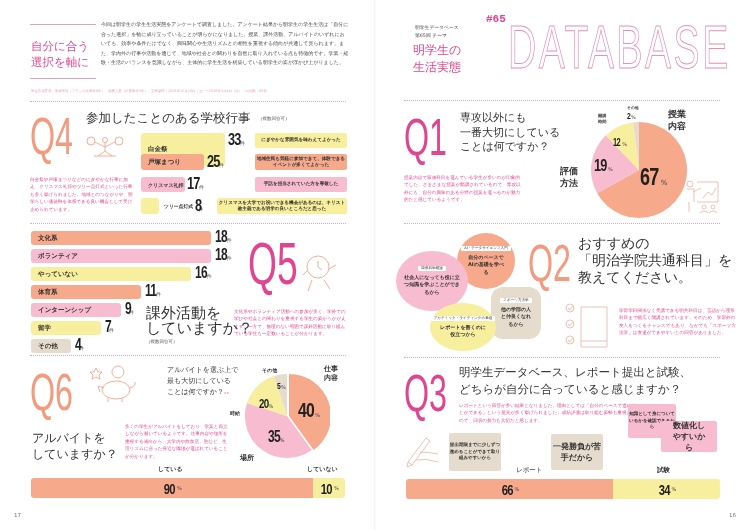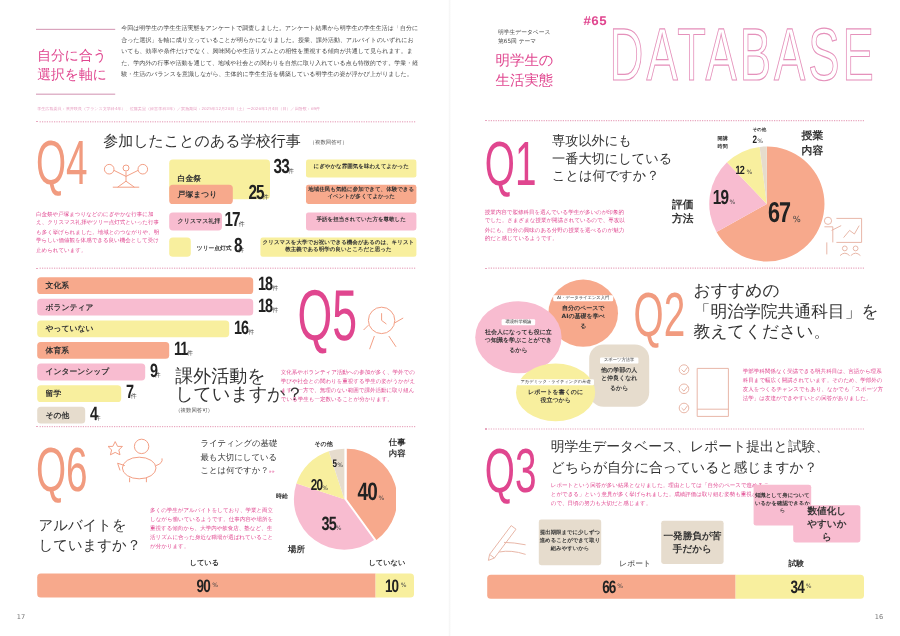--- a/index.html
+++ b/index.html
@@ -50,21 +50,21 @@
   <div class="abs" style="left:86px;top:110px;font-size:12.5px;color:#333">参加したことのある学校行事</div>
   <div class="abs" style="left:258px;top:116px;font-size:4.5px;color:#555">（複数回答可）</div>
   <div class="abs sm" style="left:30px;top:176px;width:106px">白金祭や戸塚まつりなどのにぎやかな行事に加え、クリスマス礼拝やツリー点灯式といった行事も多く挙げられました。地域とのつながりや、明学らしい価値観を体感できる良い機会として受け止められています。</div>
 
   <div class="bar" style="left:141px;top:133px;width:84px;height:33px;background:#f8ef9e">
       <span>白金祭</span>
     </div>
   <div class="abs" style="left:228px;top:129px;font-size:17px"><span class="bignum">33</span><span class="unit" style="margin-left:-5px">件</span></div>
   <div class="cmt" style="left:255px;top:133px;width:92px;height:15px;background:#f8ef9e">にぎやかな雰囲気を味わえてよかった</div>
 
-  <div class="bar" style="left:141px;top:154px;width:53px;height:16px;background:#f7a98c">
+  <div class="bar" style="left:141px;top:154px;width:63px;height:16px;background:#f7a98c">
       <span>戸塚まつり</span>
     </div>
   <div class="abs" style="left:207px;top:151px;font-size:17px"><span class="bignum">25</span><span class="unit" style="margin-left:-5px">件</span></div>
   <div class="cmt" style="left:255px;top:154px;width:92px;height:16px;background:#f7a98c">地域住民も気軽に参加できて、体験できるイベントが多くてよかった</div>
 
   <div class="bar" style="left:141px;top:177px;width:44px;height:15px;background:#f8bcd0;font-size:5px">
       <span>クリスマス礼拝</span>
     </div>
   <div class="abs" style="left:187px;top:173px;font-size:17px"><span class="bignum">17</span><span class="unit" style="margin-left:-5px">件</span></div>
   <div class="cmt" style="left:255px;top:177px;width:92px;height:15px;background:#f8bcd0">手話を担当されていた方を尊敬した</div>
@@ -128,21 +128,21 @@
         <circle cx="28" cy="8" r="6"></circle>
         <ellipse cx="26" cy="26" rx="14" ry="9"></ellipse>
         <path d="M14 24 L8 22 L10 28 M18 34 V38 M32 34 V38 M40 24 q6 -2 5 -6"></path>
       </g>
   </svg>
   <div class="abs" style="left:32px;top:430px;font-size:12px;line-height:16px;color:#333">
     <div>アルバイトを</div>
     <div>していますか？</div>
   </div>
   <div class="abs" style="left:167px;top:365px;font-size:7px;line-height:11px;color:#333">
-    <div>ライティングの基礎</div>
+    <div>アルバイトを選ぶ上で</div>
     <div>最も大切にしている</div>
     <div><span>ことは何ですか？</span><span class="pink" style="font-size:4px;color:#e0468f">»»</span></div>
   </div>
   <div class="abs sm" style="left:125px;top:423px;width:105px">多くの学生がアルバイトをしており、学業と両立しながら働いているようです。仕事内容や場所を重視する傾向から、大学内や飲食店、塾など、生活リズムに合った身近な職場が選ばれていることが分かります。</div>
 
   <svg class="abs" style="left:244px;top:373px" width="86" height="86" viewBox="-43 -43 86 86">
     <path d="M0 0 L0 -42 A42 42 0 0 1 24.7 34 Z" fill="#f7a98c" transform="translate(2 0)"></path>
     <path d="M0 0 L24.7 34 A42 42 0 0 1 -40 -13 Z" fill="#f8bcd0"></path>
     <path d="M0 0 L-40 -13 A42 42 0 0 1 -12.98 -39.9 Z" fill="#f8ef9e"></path>
     <path d="M0 0 L-12.98 -39.9 A42 42 0 0 1 0 -42 Z" fill="#e6dccd"></path>

